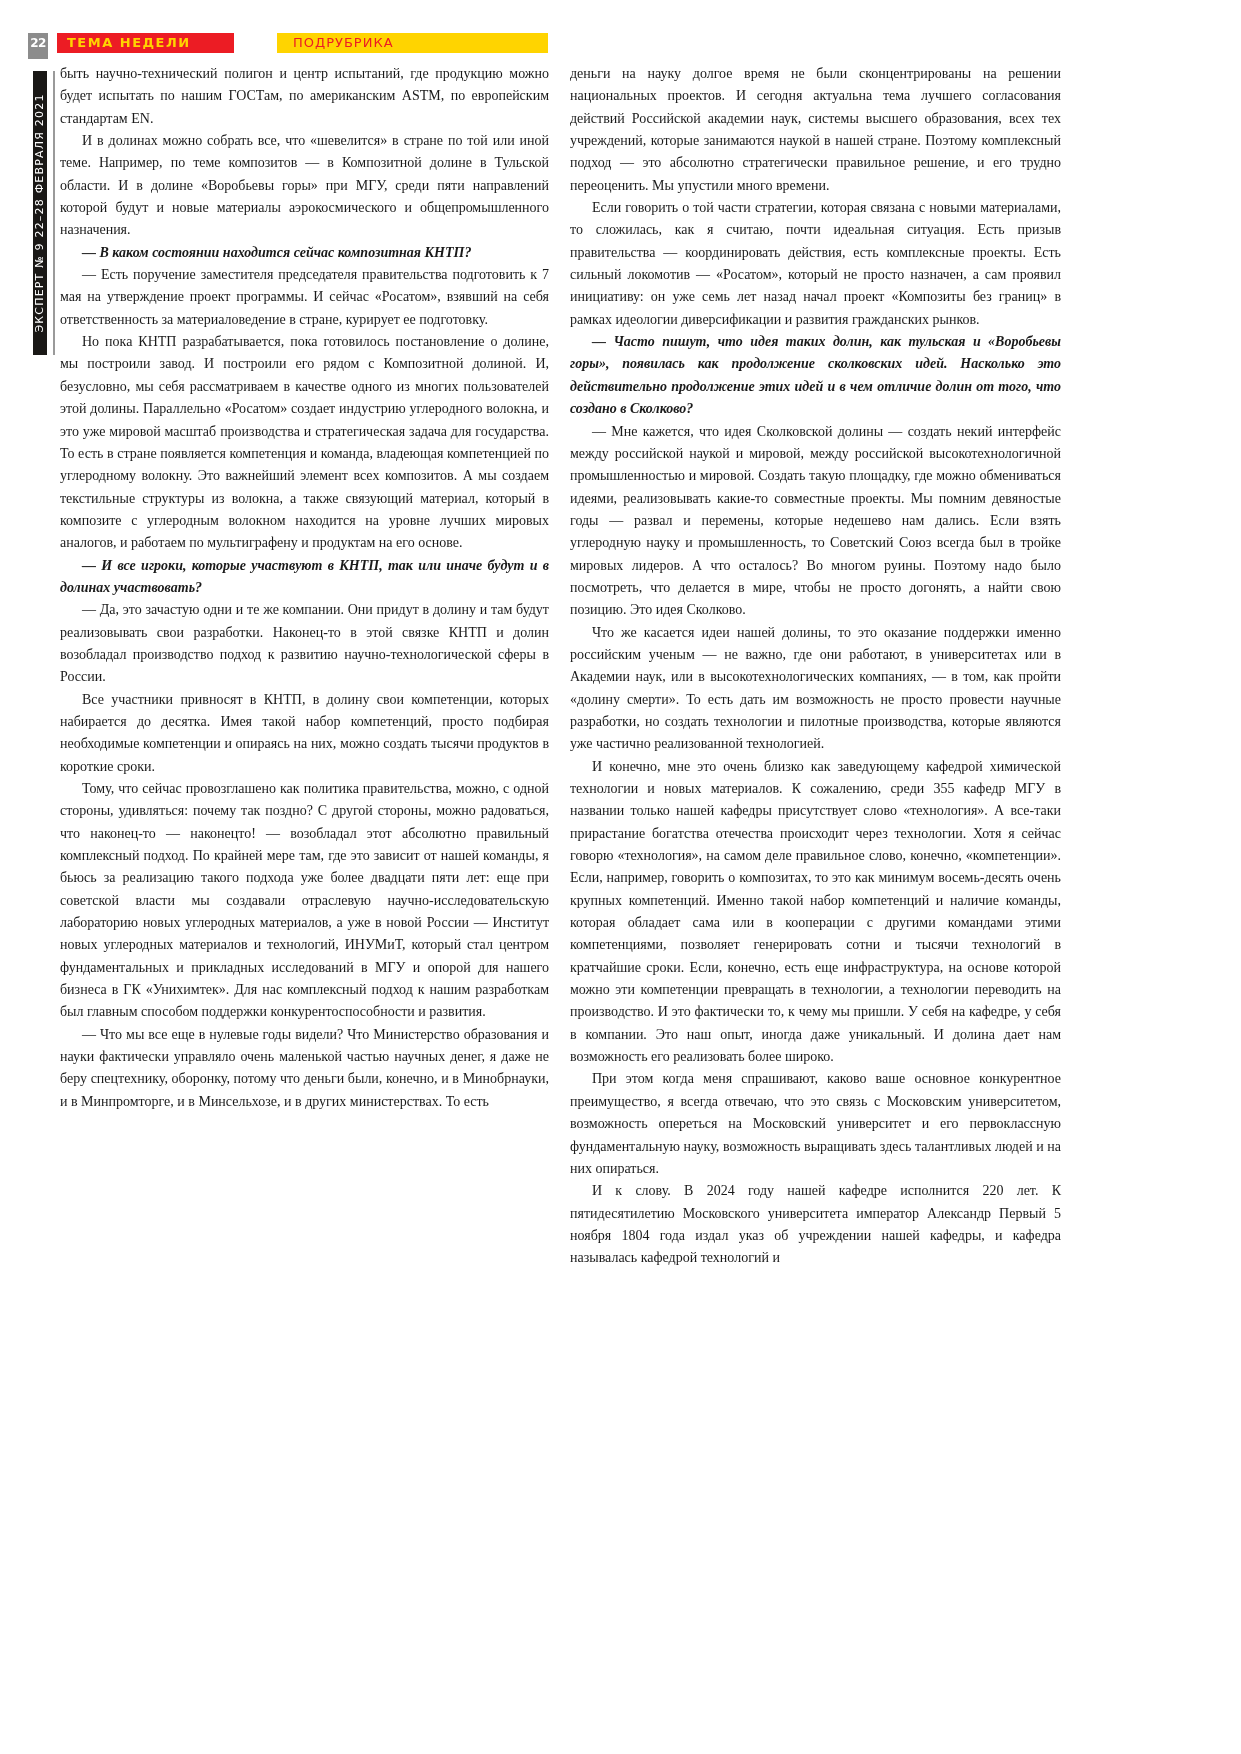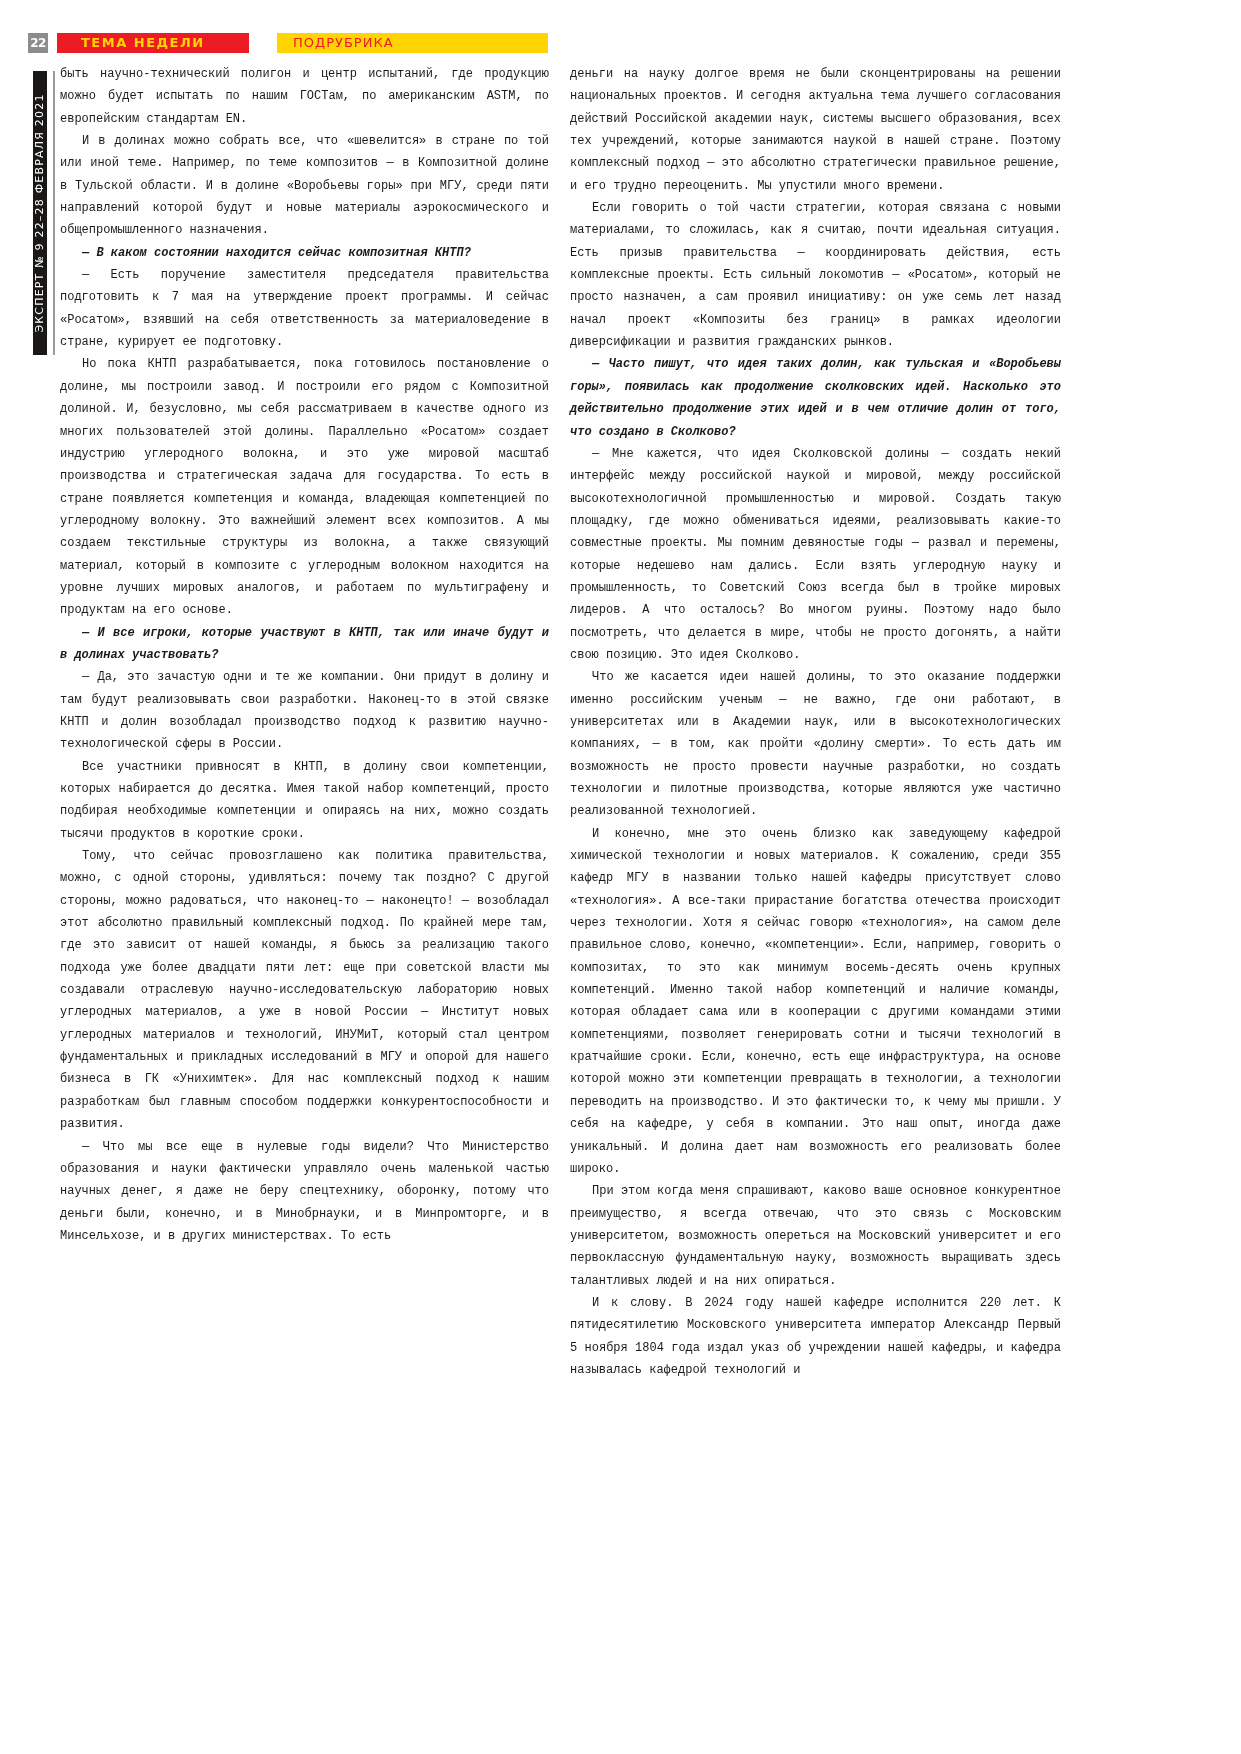--- a/index.html
+++ b/index.html
@@ -1,28 +1,28 @@
 <!DOCTYPE html>
 <html><head>
 <meta charset="utf-8">
 <style>
   html, body { margin: 0; padding: 0; background: #ffffff; }
   body { width: 1241px; height: 1754px; position: relative; overflow: hidden; }
   .header { position: absolute; top: 33px; left: 0; height: 20px; width: 1241px; }
-  .page-num { position: absolute; left: 28px; top: 0; width: 20px; height: 20px; background: #8c8c8c; color: #ffffff;
+  .page-num { position: absolute; left: 28px; top: 0; width: 20px; height: 26px; background: #8c8c8c; color: #ffffff;
     font-family: "DejaVu Sans", sans-serif; font-weight: bold; font-size: 12px; line-height: 20px; text-align: center; letter-spacing: -0.5px; }
-  .rubric { position: absolute; left: 57px; top: 0; width: 192px; height: 20px; background: #ec1c24; color: #ffd400;
-    font-family: "DejaVu Sans", sans-serif; font-weight: bold; font-size: 13px; line-height: 20px; padding-left: 24px; box-sizing: border-box; letter-spacing: 1.5px; }
+  .rubric { position: absolute; left: 57px; top: 0; width: 177px; height: 20px; background: #ec1c24; color: #ffd400;
+    font-family: "DejaVu Sans", sans-serif; font-weight: bold; font-size: 13px; line-height: 20px; padding-left: 10px; box-sizing: border-box; letter-spacing: 1.5px; }
   .subrubric { position: absolute; left: 277px; top: 0; width: 271px; height: 20px; background: #ffd400; color: #ec1c24;
     font-family: "DejaVu Sans", sans-serif; font-size: 13px; line-height: 20px; padding-left: 16px; box-sizing: border-box; letter-spacing: 1px; }
   .side-strip { position: absolute; left: 33px; top: 71px; width: 14px; height: 284px; background: #1a1816; }
   .side-strip .side-text { position: absolute; left: 50%; top: 50%; transform: translate(-50%, -50%) rotate(-90deg);
     white-space: nowrap; color: #ffffff; font-family: "DejaVu Sans", sans-serif; font-size: 11px; letter-spacing: 1.2px; line-height: 14px; }
   .side-rule { position: absolute; left: 53px; top: 71px; width: 2px; height: 284px; background: #9a9a9a; }
-  .col { position: absolute; top: 63px; font-family: Liberation Mono, monospace; font-size: 12px; line-height: 22.35px;
+  .col { position: absolute; top: 63px; font-family: Liberation Serif, serif; font-size: 14px; line-height: 22.35px;
     color: #1a1a1a; text-align: justify; hyphens: auto; }
   .col1 { left: 60px; width: 489px; }
   .col2 { left: 570px; width: 491px; }
   .col p { margin: 0; text-indent: 22px; }
   .col p.noindent { text-indent: 0; }
   .col p.question { font-style: italic; font-weight: bold; }
 </style>
 </head>
 <body>
 

